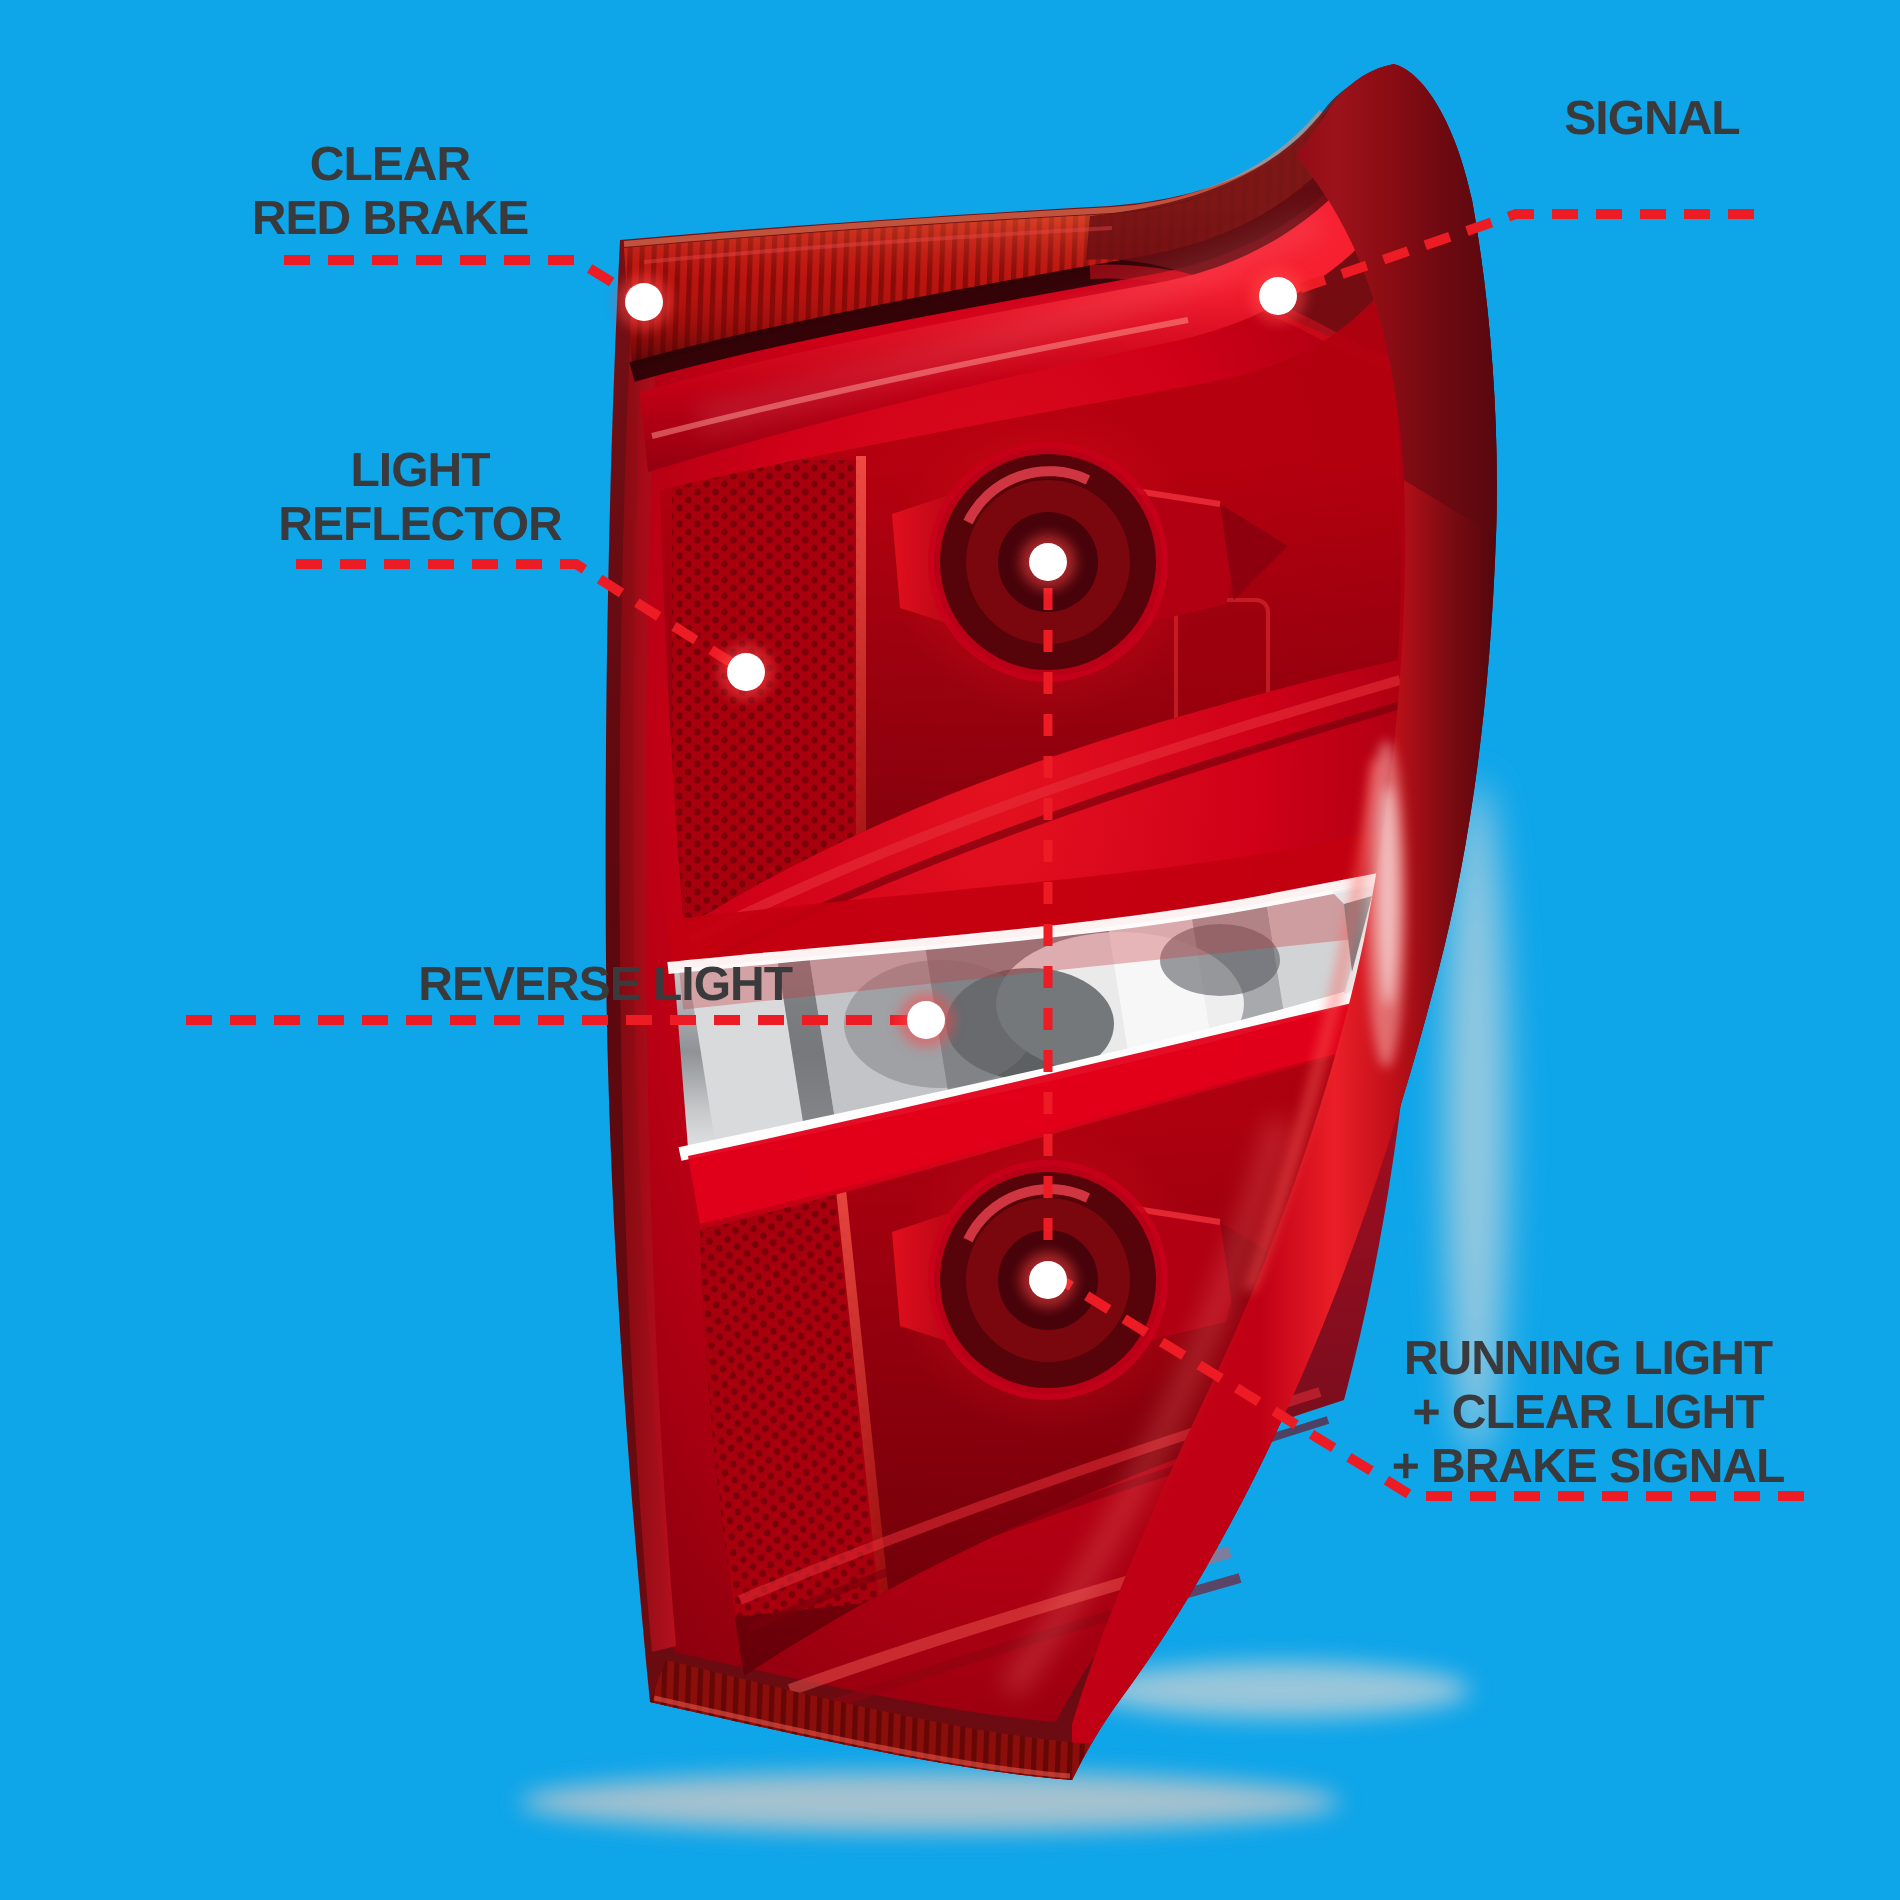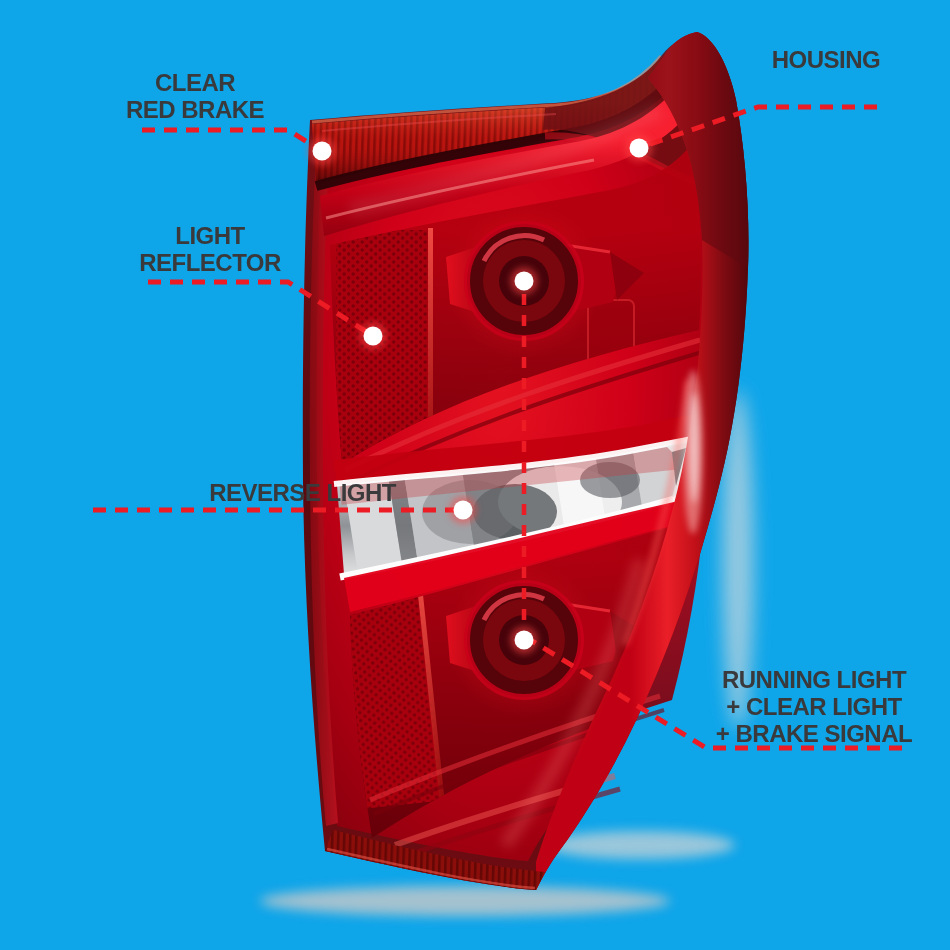--- a/index.html
+++ b/index.html
@@ -11,21 +11,21 @@
   .callout{
     position:absolute;color:#3a3a3c;font-weight:bold;
     font-size:24px;line-height:27px;letter-spacing:-0.5px;
     text-align:center;white-space:nowrap;
   }
   .callout span{display:block;}
   .c1{left:85px;top:69px;width:220px;}
   .c2{left:716px;top:46px;width:220px;}
   .c3{left:100px;top:222px;width:220px;}
   .c4{left:96px;top:479px;width:300px;text-align:right;}
-  .c5{left:704px;top:666px;width:220px;}
+  .c5{left:684px;top:666px;width:220px;}
 </style>
 </head>
 <body>
 
 <div id="stage">
 
   <svg id="lamp-svg" width="950" height="950" viewBox="0 0 950 950">
     <defs>
       <filter id="b3" x="-60%" y="-60%" width="220%" height="220%">
           <feGaussianBlur stdDeviation="3"></feGaussianBlur>
@@ -289,21 +289,21 @@
       </g>
     </g>
   </svg>
 
   <div class="callout c1">
     <span>CLEAR</span>
     <span>RED BRAKE</span>
   </div>
 
   <div class="callout c2">
-    <span>HOUSING</span>
+    <span>SIGNAL</span>
   </div>
 
   <div class="callout c3">
     <span>LIGHT</span>
     <span>REFLECTOR</span>
   </div>
 
   <div class="callout c4">
     <span>REVERSE LIGHT</span>
   </div>

